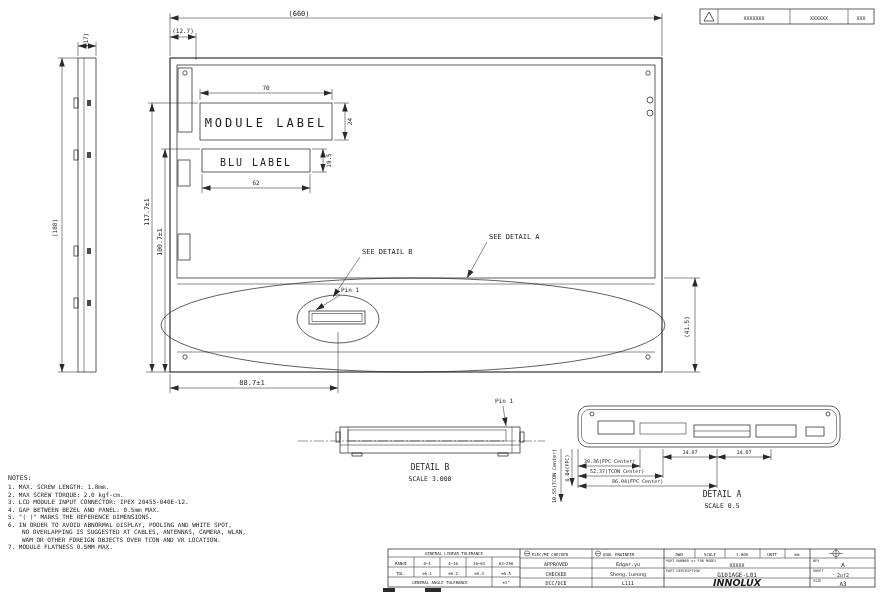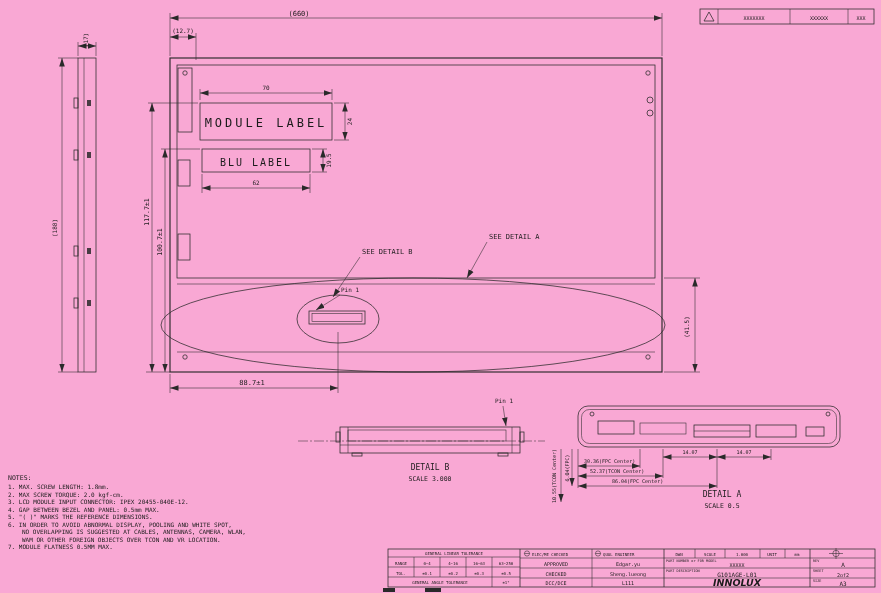--- a/index.html
+++ b/index.html
@@ -1,16 +1,16 @@
 <!DOCTYPE html>
 <html><head>
 <meta charset="utf-8">
 <style>
   html,body{margin:0;padding:0;background:#ddd;}
-  .sheet{width:881px;height:593px;background:#f9a8d4;position:relative;overflow:hidden;}
+  .sheet{width:881px;height:593px;background:#ffffff;position:relative;overflow:hidden;}
   svg{display:block;}
   .ln{stroke:#2a2a2a;stroke-width:0.75;fill:none;}
   .ln2{stroke:#2a2a2a;stroke-width:1.15;fill:none;}
   .dim{stroke:#2a2a2a;stroke-width:0.55;fill:none;}
   .cl{stroke:#2a2a2a;stroke-width:0.5;fill:none;stroke-dasharray:10 2 2 2;}
   text{fill:#1c1c1c;font-family:"DejaVu Sans Mono","Liberation Mono",monospace;}
   .t35{font-size:3.5px;} .t4{font-size:4px;} .t5{font-size:5px;} .t6{font-size:6px;}
   .t65{font-size:6.5px;} .t7{font-size:7px;} .t8{font-size:8px;} .t10{font-size:10px;} .t12{font-size:12px;}
   .mid{text-anchor:middle;}
   .sp2{letter-spacing:2px;} .sp3{letter-spacing:3px;}

